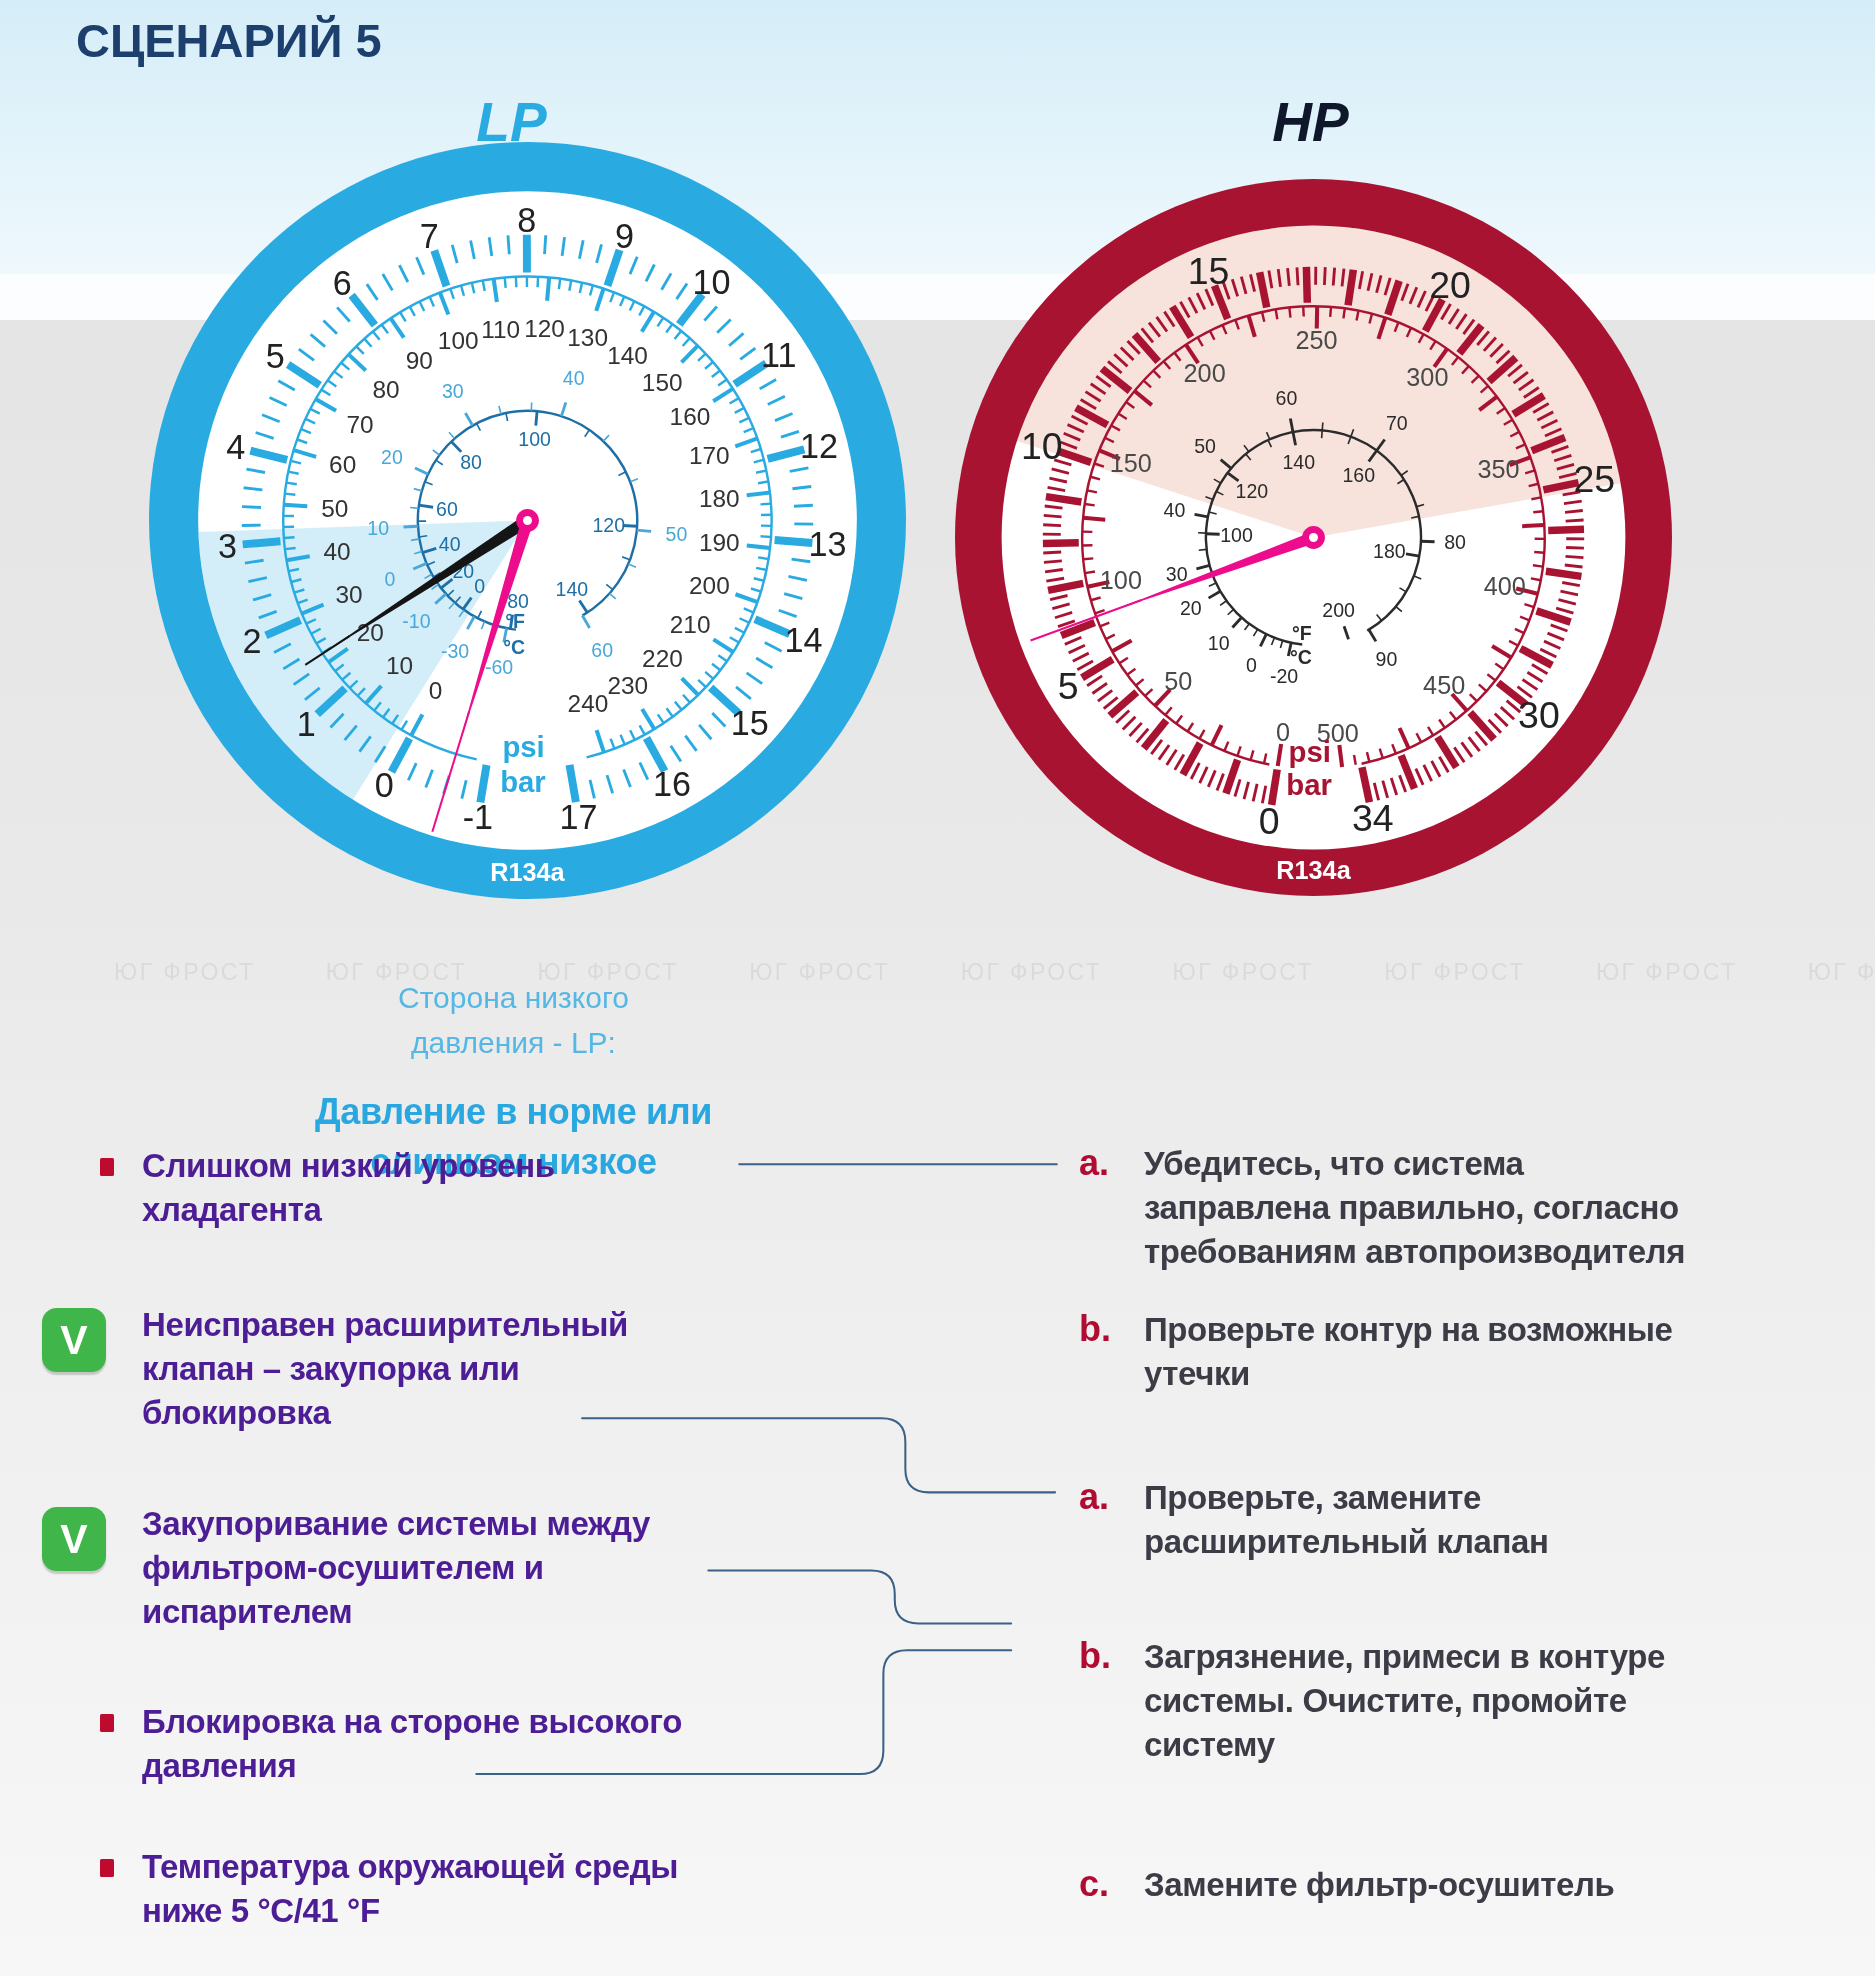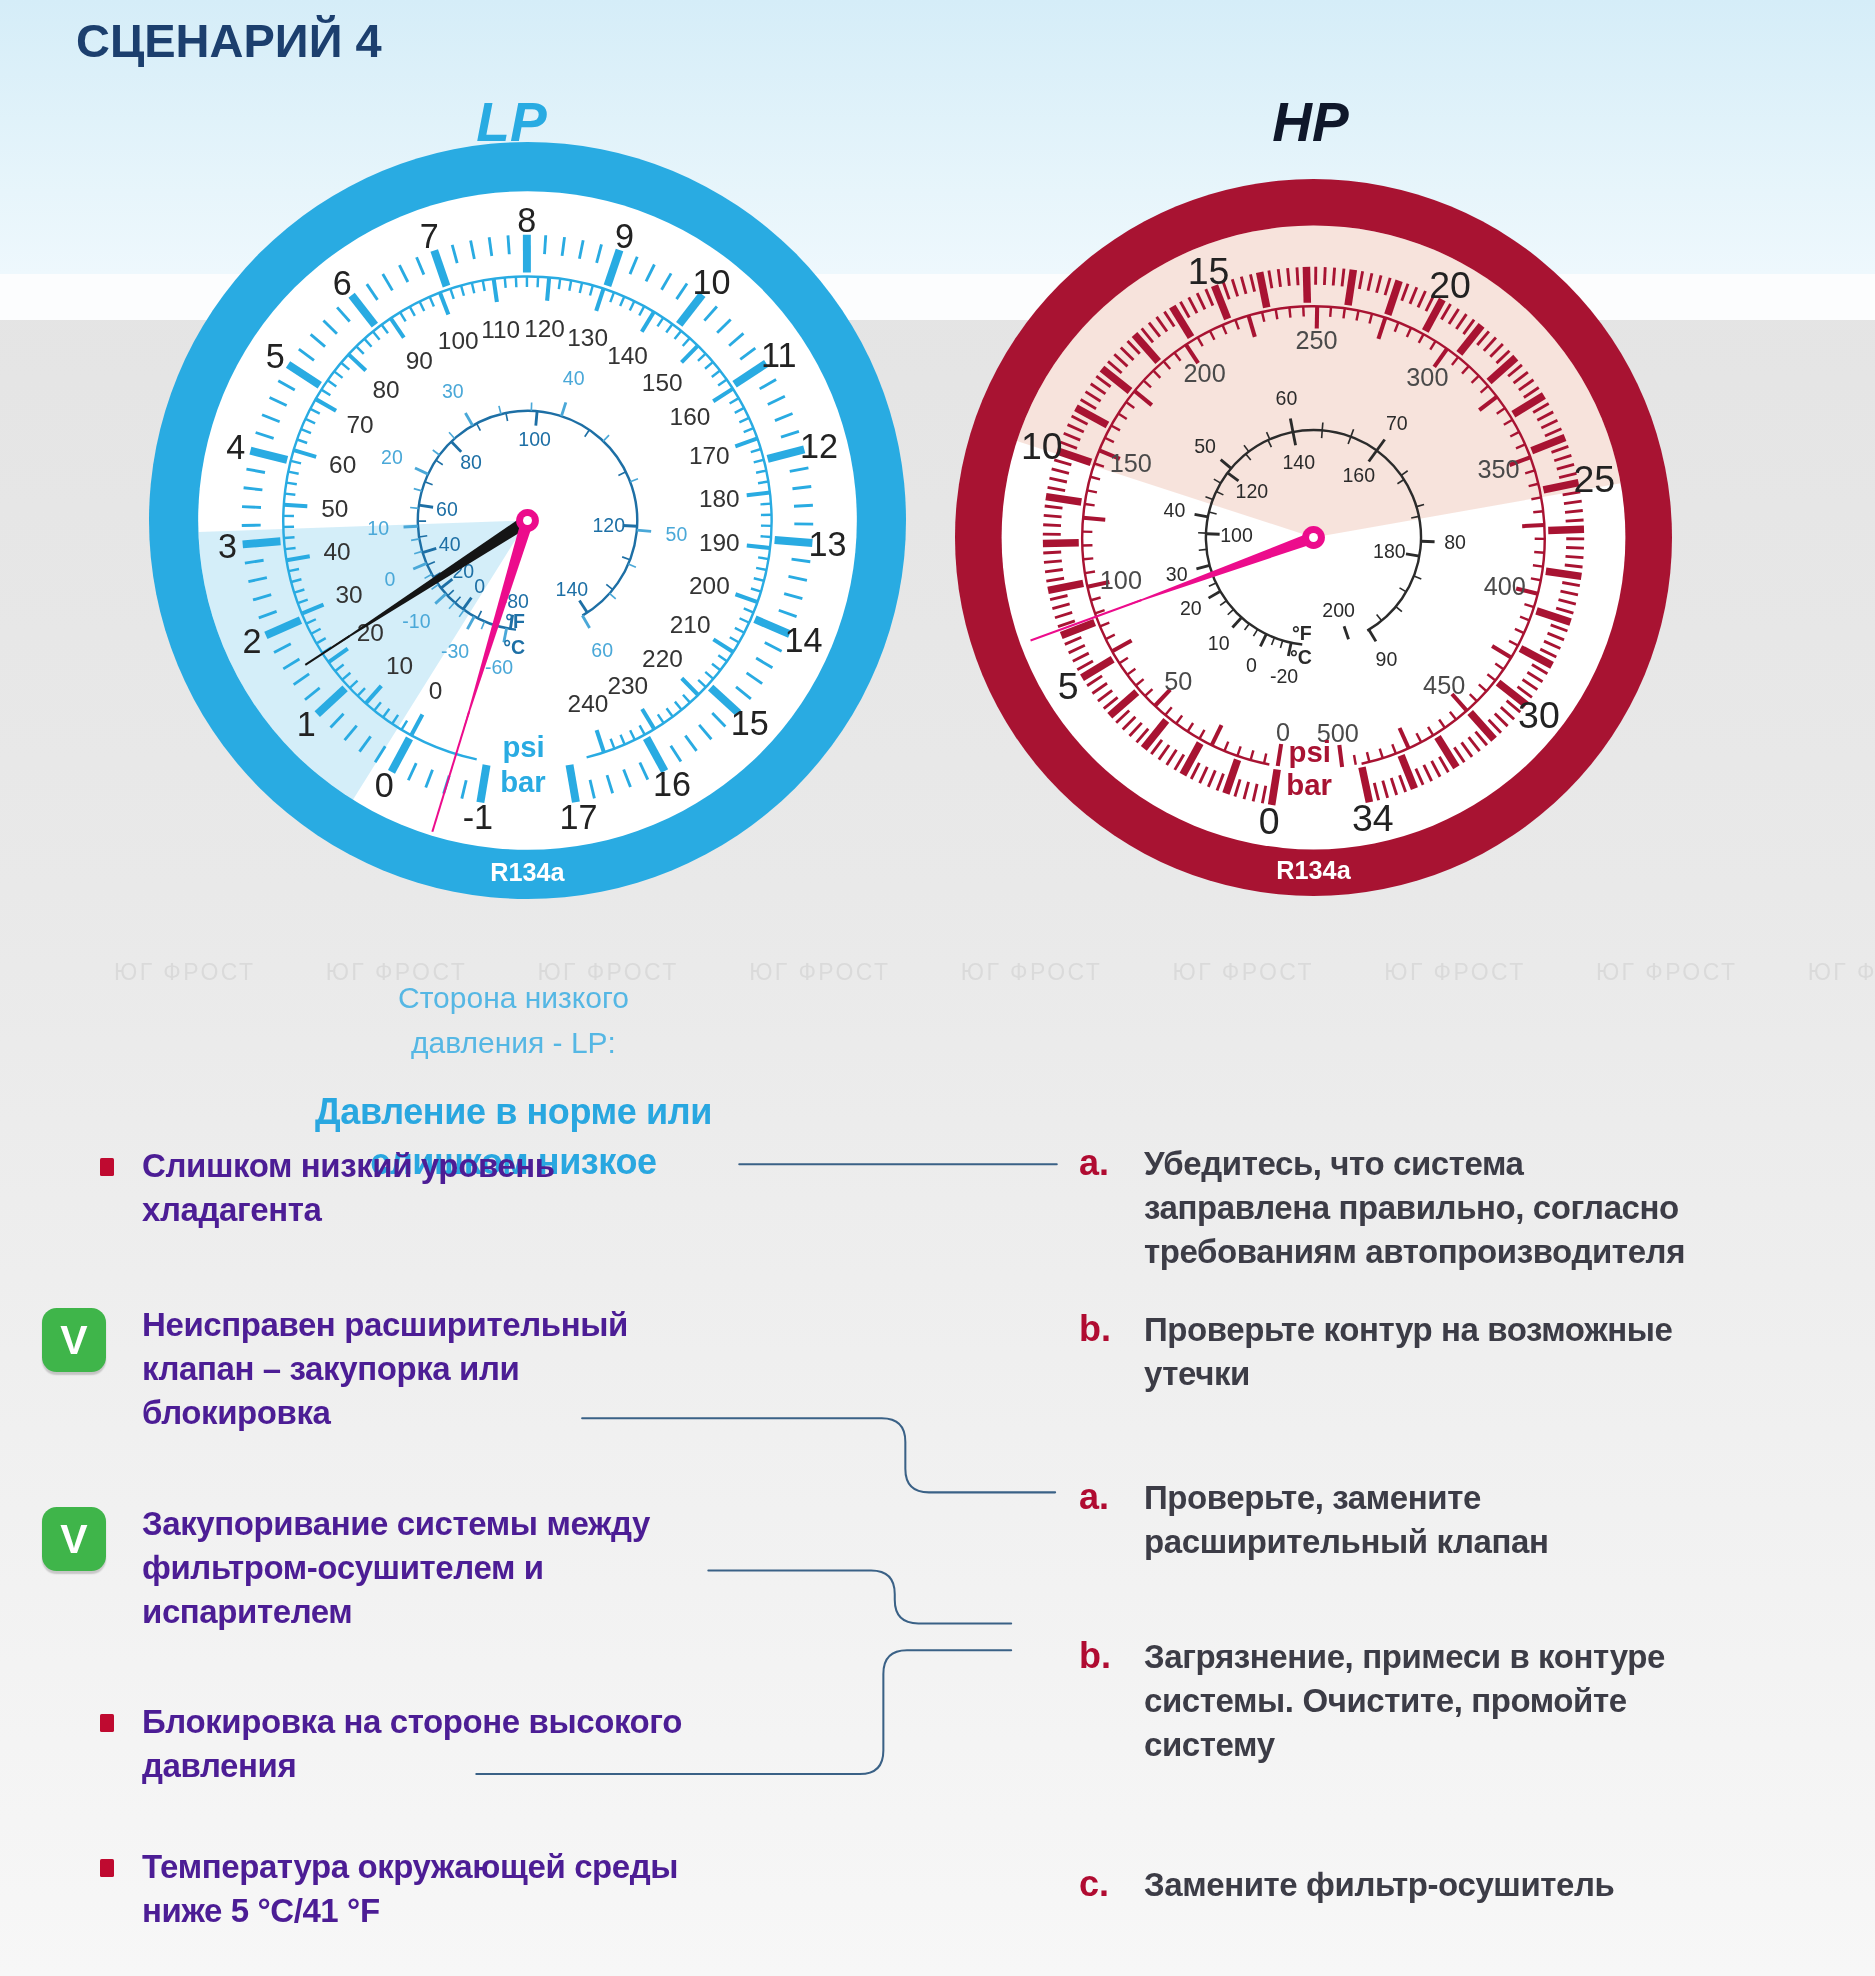--- a/index.html
+++ b/index.html
@@ -39,21 +39,21 @@
   .remedy-text{position:absolute;left:1144px;width:725px;font-size:33px;line-height:1.33;
        font-weight:700;color:#3c3c46;white-space:pre-line;letter-spacing:-0.4px;}
   #connectors{position:absolute;left:0;top:0;pointer-events:none;}
 </style>
 </head>
 <body>
 
 <div class="band-top"></div>
 <div class="band-white"></div>
 
-<h1 id="page-title">СЦЕНАРИЙ 4</h1>
+<h1 id="page-title">СЦЕНАРИЙ 5</h1>
 
 <div id="lp-tag" class="gauge-tag">LP</div>
 <div id="hp-tag" class="gauge-tag">HP</div>
 
 <svg id="lp-svg" class="gauge" width="757" height="757" viewBox="0 0 930 930">
     <g>
       <circle cx="465" cy="465" r="465" fill="#29abe2"></circle>
       <circle cx="465" cy="465" r="404.6" fill="#ffffff"></circle>
     </g>
     <path d="M 465 465 L 250.6 808.1 A 404.6 404.6 0 0 1 60.7 479.1 Z" fill="rgba(41,171,226,0.20)"></path>

